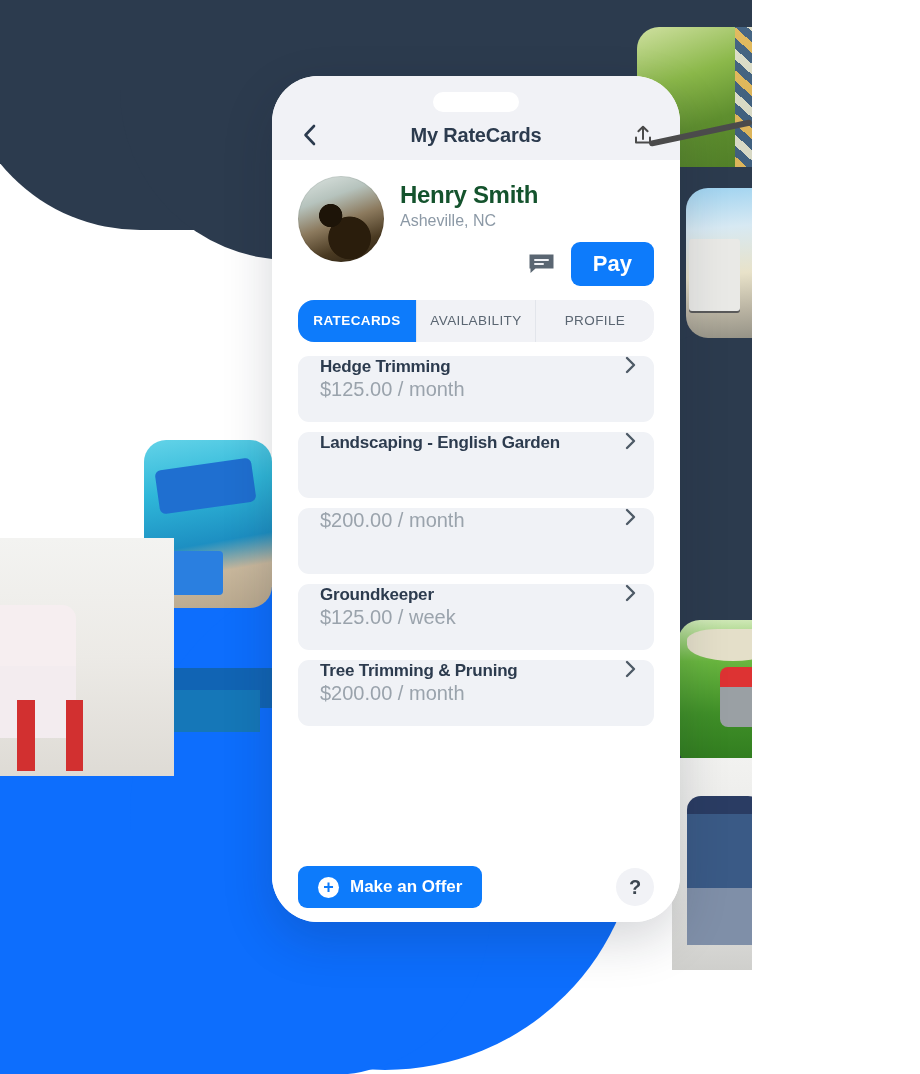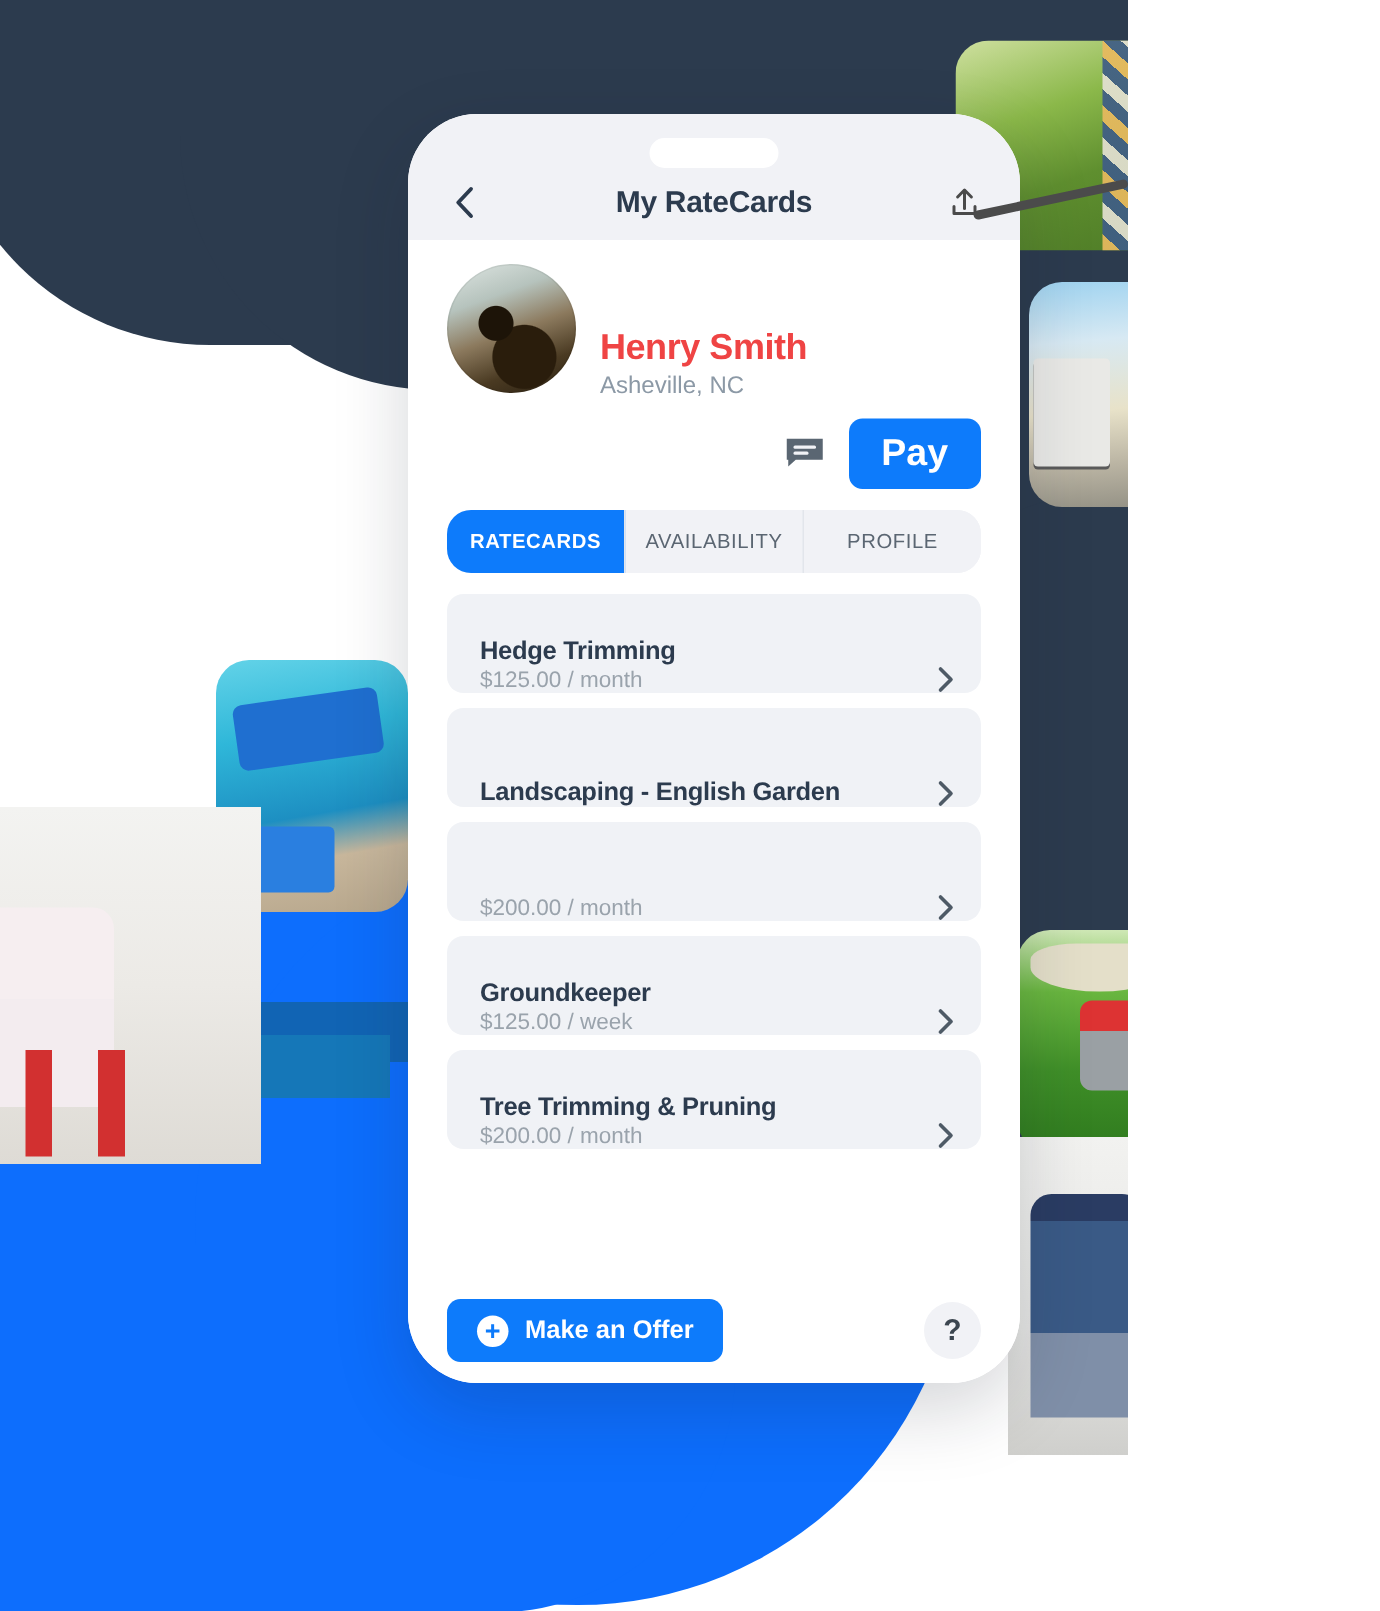--- a/index.html
+++ b/index.html
@@ -273,42 +273,41 @@
     background:
       radial-gradient(circle at 38% 46%, #1d1408 0 16%, transparent 17%),
       radial-gradient(circle at 60% 72%, #2a1d0c 0 26%, transparent 27%),
       linear-gradient(160deg,#dfe6e3 0%, #b6c3bd 28%, #8c7a5e 52%, #4a3a22 76%, #2a2012 100%);
     box-shadow: inset 0 0 0 1px rgba(0,0,0,.06);
   }
   .profile-meta { flex: 1; min-width: 0; padding-top: 6px; }
   .profile-name {
     font-size: 24px;
     font-weight: bold;
-    color: #ef4444;
+    color: #14532d;
     line-height: 1.12;
     letter-spacing: -0.3px;
-    margin-top: 37px;
   }
   .profile-loc {
     font-size: 16px;
     color: #8C99A6;
     margin-top: 3px;
   }
   .profile-actions {
     display: flex;
     align-items: center;
     justify-content: flex-end;
     gap: 16px;
     margin-top: 12px;
   }
   .msg-icon { color: #5A6672; display:flex; cursor:pointer; }
   .pay-btn {
     background: #0D7BFB;
     color: #ffffff;
-    font-size: 25px;
+    font-size: 22px;
     font-weight: bold;
     border: none;
     border-radius: 9px;
     padding: 9px 22px;
     cursor: pointer;
     font-family: "Liberation Sans", sans-serif;
   }
 
   
   .tabs {
@@ -344,35 +343,35 @@
     display: flex;
     flex-direction: column;
     gap: 10px;
     flex: 1;
   }
   .card {
     background: #F0F2F6;
     border-radius: 11px;
     height: 66px;
     display: flex;
-    align-items: flex-end;
+    align-items: flex-start;
     padding: 0 18px 0 22px;
     cursor: pointer;
     gap: 23px;
   }
   .card-text { flex: 1; min-width: 0; }
   .card-title {
     font-size: 17px;
     font-weight: bold;
     color: #2C3B4E;
     letter-spacing: -0.2px;
     line-height: 1.25;
   }
   .card-price {
-    font-size: 15px;
+    font-size: 20px;
     color: #9AA3AC;
     margin-top: 1px;
   }
   .card-chevron { color: #4E5A66; display: flex; flex: none; }
 
   
   .actions {
     display: flex;
     align-items: center;
     justify-content: space-between;

